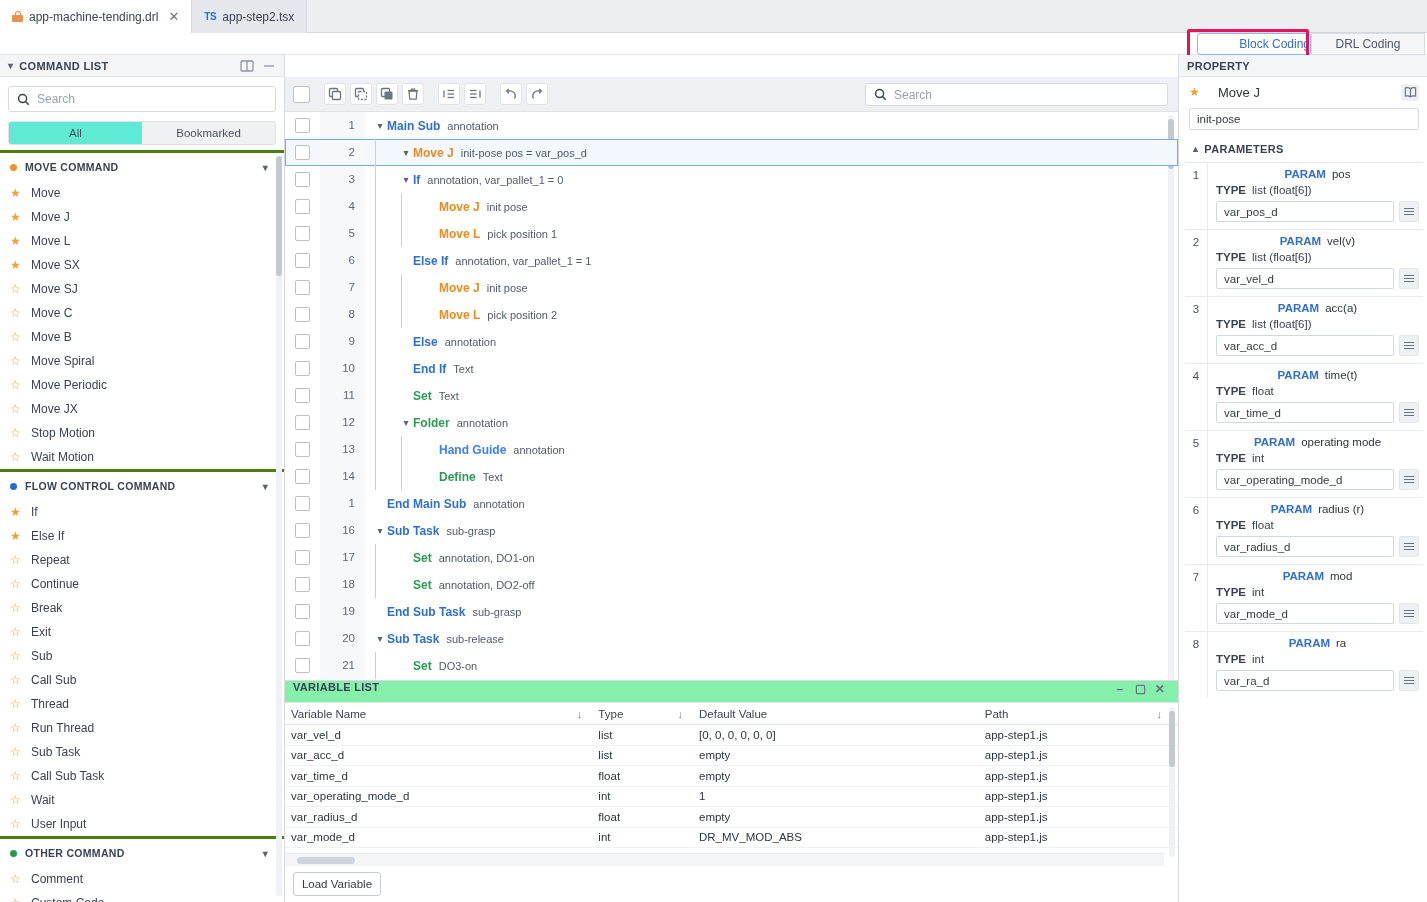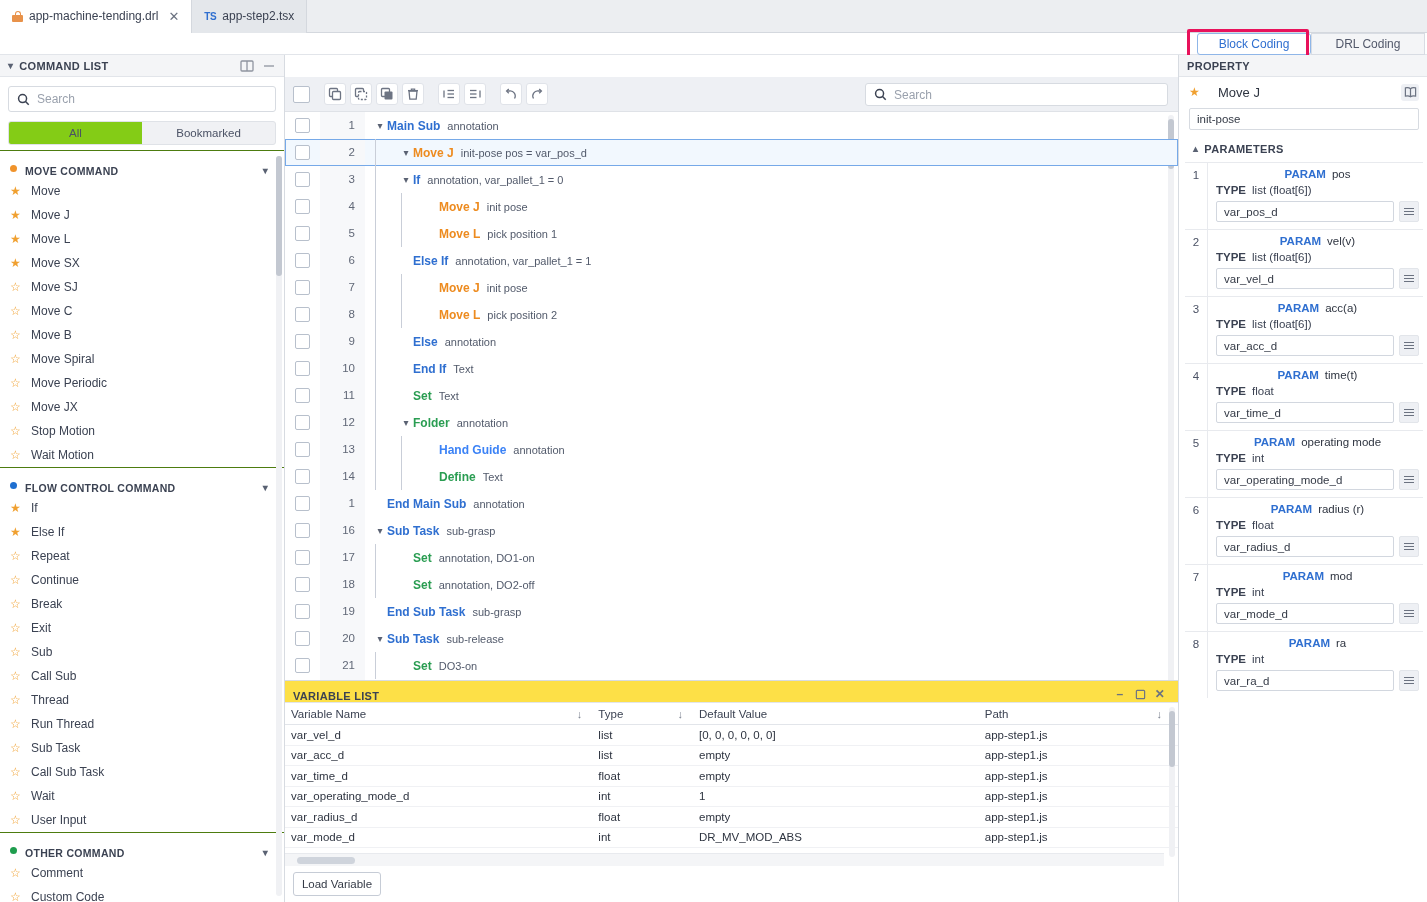--- a/index.html
+++ b/index.html
@@ -10,21 +10,21 @@
     background: #ffffff;
     font-family: "Liberation Sans", sans-serif;
     font-size: 12px;
     color: #2e3440;
   }
 
   
   #tabbar {
     position: absolute; left: 0; top: 0; width: 1427px; height: 33px;
     background: #eceef1; border-bottom: 1px solid #d4d8de;
-    display: flex; align-items: center;
+    display: flex; align-items: flex-start;
   }
   .ftab {
     display: flex; align-items: center; gap: 6px;
     padding: 0 12px; height: 33px; font-size: 12px; color: #3b4252;
     background: #e4e7eb; border-right: 1px solid #d4d8de;
     cursor: pointer; white-space: nowrap;
   }
   .ftab.active { background: #ffffff; }
   .lock-ic { width: 11px; height: 11px; position: relative; display:inline-block; }
   .lock-ic .body { position:absolute; left:0; bottom:0; width:11px; height:7px; background:#e8924a; border-radius:1px;}
@@ -36,21 +36,21 @@
   #modebar {
     position: absolute; left: 0; top: 33px; width: 1427px; height: 22px;
     background: #ffffff; border-bottom: 1px solid #e2e5ea;
   }
   #modetabs { position:absolute; right: 2px; top: 0px; display:flex; }
   .mtab {
     width: 114px; height: 22px; line-height: 20px; text-align:center;
     font-size: 12px; color:#52586a; background:#f4f5f7;
     border:1px solid #d8dce3; cursor:pointer;
   }
-  .mtab.active { background:#ffffff; color:#2f6fd0; border-color:#8fb6e8; border-radius:3px; }
+  .mtab.active { background:#ffffff; color:#2f6fd0; border-color:#8fb6e8; border-radius:3px;text-align:right; }
   #mode-highlight {
     position:absolute; right:118px; top:-4px; width:122px; height:30px;
     border:3px solid #e8125b; border-radius:2px; pointer-events:none;
   }
 
   
   #sidebar {
     position:absolute; left:0; top:55px; width:285px; height:847px;
     background:#ffffff; border-right:1px solid #d7dbe1;
   }
@@ -62,26 +62,26 @@
   .chev { font-size:10px; color:#5a6273; margin-right:6px; }
   .panel-head .sp { flex:1; }
   .hicon { width:14px; height:12px; margin-left:8px; cursor:pointer; opacity:.75;}
   .searchbox {
     margin:9px 8px; height:26px; border:1px solid #d7dbe1; border-radius:3px;
     display:flex; align-items:center; padding:0 8px; background:#fff;
   }
   .searchbox .ph { color:#9aa1ad; font-size:12px; margin-left:7px; }
   .seg { margin:0 8px 6px 8px; height:24px; display:flex; background:#f0f1f4; border:1px solid #dfe2e7; border-radius:3px; overflow:hidden;}
   .seg div { flex:1; text-align:center; line-height:22px; font-size:11.5px; color:#4a5164; cursor:pointer;}
-  .seg div.on { background:#84cc16; }
+  .seg div.on { background:#5eead4; }
   #cmdscroll { position:absolute; left:0; top:95px; right:0; bottom:0; overflow:hidden; }
   .grp-head {
-    display:flex; align-items:flex-start; height:26px; padding:14px 10px;
+    display:flex; align-items:center; height:26px; padding:14px 10px;
     font-size:10.5px; font-weight:bold; letter-spacing:.3px; color:#3b4252;
-    border-top:1px solid #4d7c0f;
+    border-top:3px solid #4d7c0f;
   }
   .dot { width:7px; height:7px; border-radius:50%; margin-right:8px; }
   .grp-head .sp { flex:1; }
   .cmd {
     display:flex; align-items:center; height:24px; padding:0 10px;
     font-size:12px; color:#3b4252; cursor:pointer;
   }
   .star { color:#f0a030; margin-right:9px; font-size:12px; width:12px; }
   .sb-scroll { position:absolute; right:2px; top:2px; width:6px; background:#f0f1f4; border-radius:3px;}
   .sb-thumb { position:absolute; right:2px; width:6px; background:#c3c8d1; border-radius:3px;}
@@ -128,22 +128,22 @@
   .kw-red { color:#3b82f6; }
   .ann { color:#525a6b; font-size:11px; white-space:nowrap; }
   .guide { position:absolute; width:1px; background:#c9ced8; top:0; height:27px; }
 
   
   #varlist {
     position:absolute; left:285px; top:680px; width:893px; height:222px;
     background:#fff; border-top:1px solid #d7dbe1;
   }
   #var-head {
-    height:22px; display:flex; align-items:flex-end; padding:0 8px;
-    background:#fde047; border-bottom:1px solid #e2e5ea;
+    height:22px; display:flex; align-items:flex-start; padding:0 8px;
+    background:#86efac; border-bottom:1px solid #e2e5ea;
     font-size:11px; font-weight:bold; letter-spacing:.3px; color:#3b4252;
   }
   #var-head .sp { flex:1; }
   .winbtn { width:20px; height:16px; display:flex; align-items:center; justify-content:center; cursor:pointer; color:#6b7280; font-size:12px;}
   .vtable { width:100%; font-size:11.5px; }
   .vrow { display:flex; height:20.5px; align-items:center; border-bottom:1px solid #f0f1f4; padding-left:6px;}
   .vhdr { display:flex; height:22px; align-items:center; border-bottom:1px solid #e2e5ea; padding-left:6px; color:#3b4252;}
   .vc1 { width:342px; }
   .vc2 { width:112px; }
   .vc3 { width:318px; }

